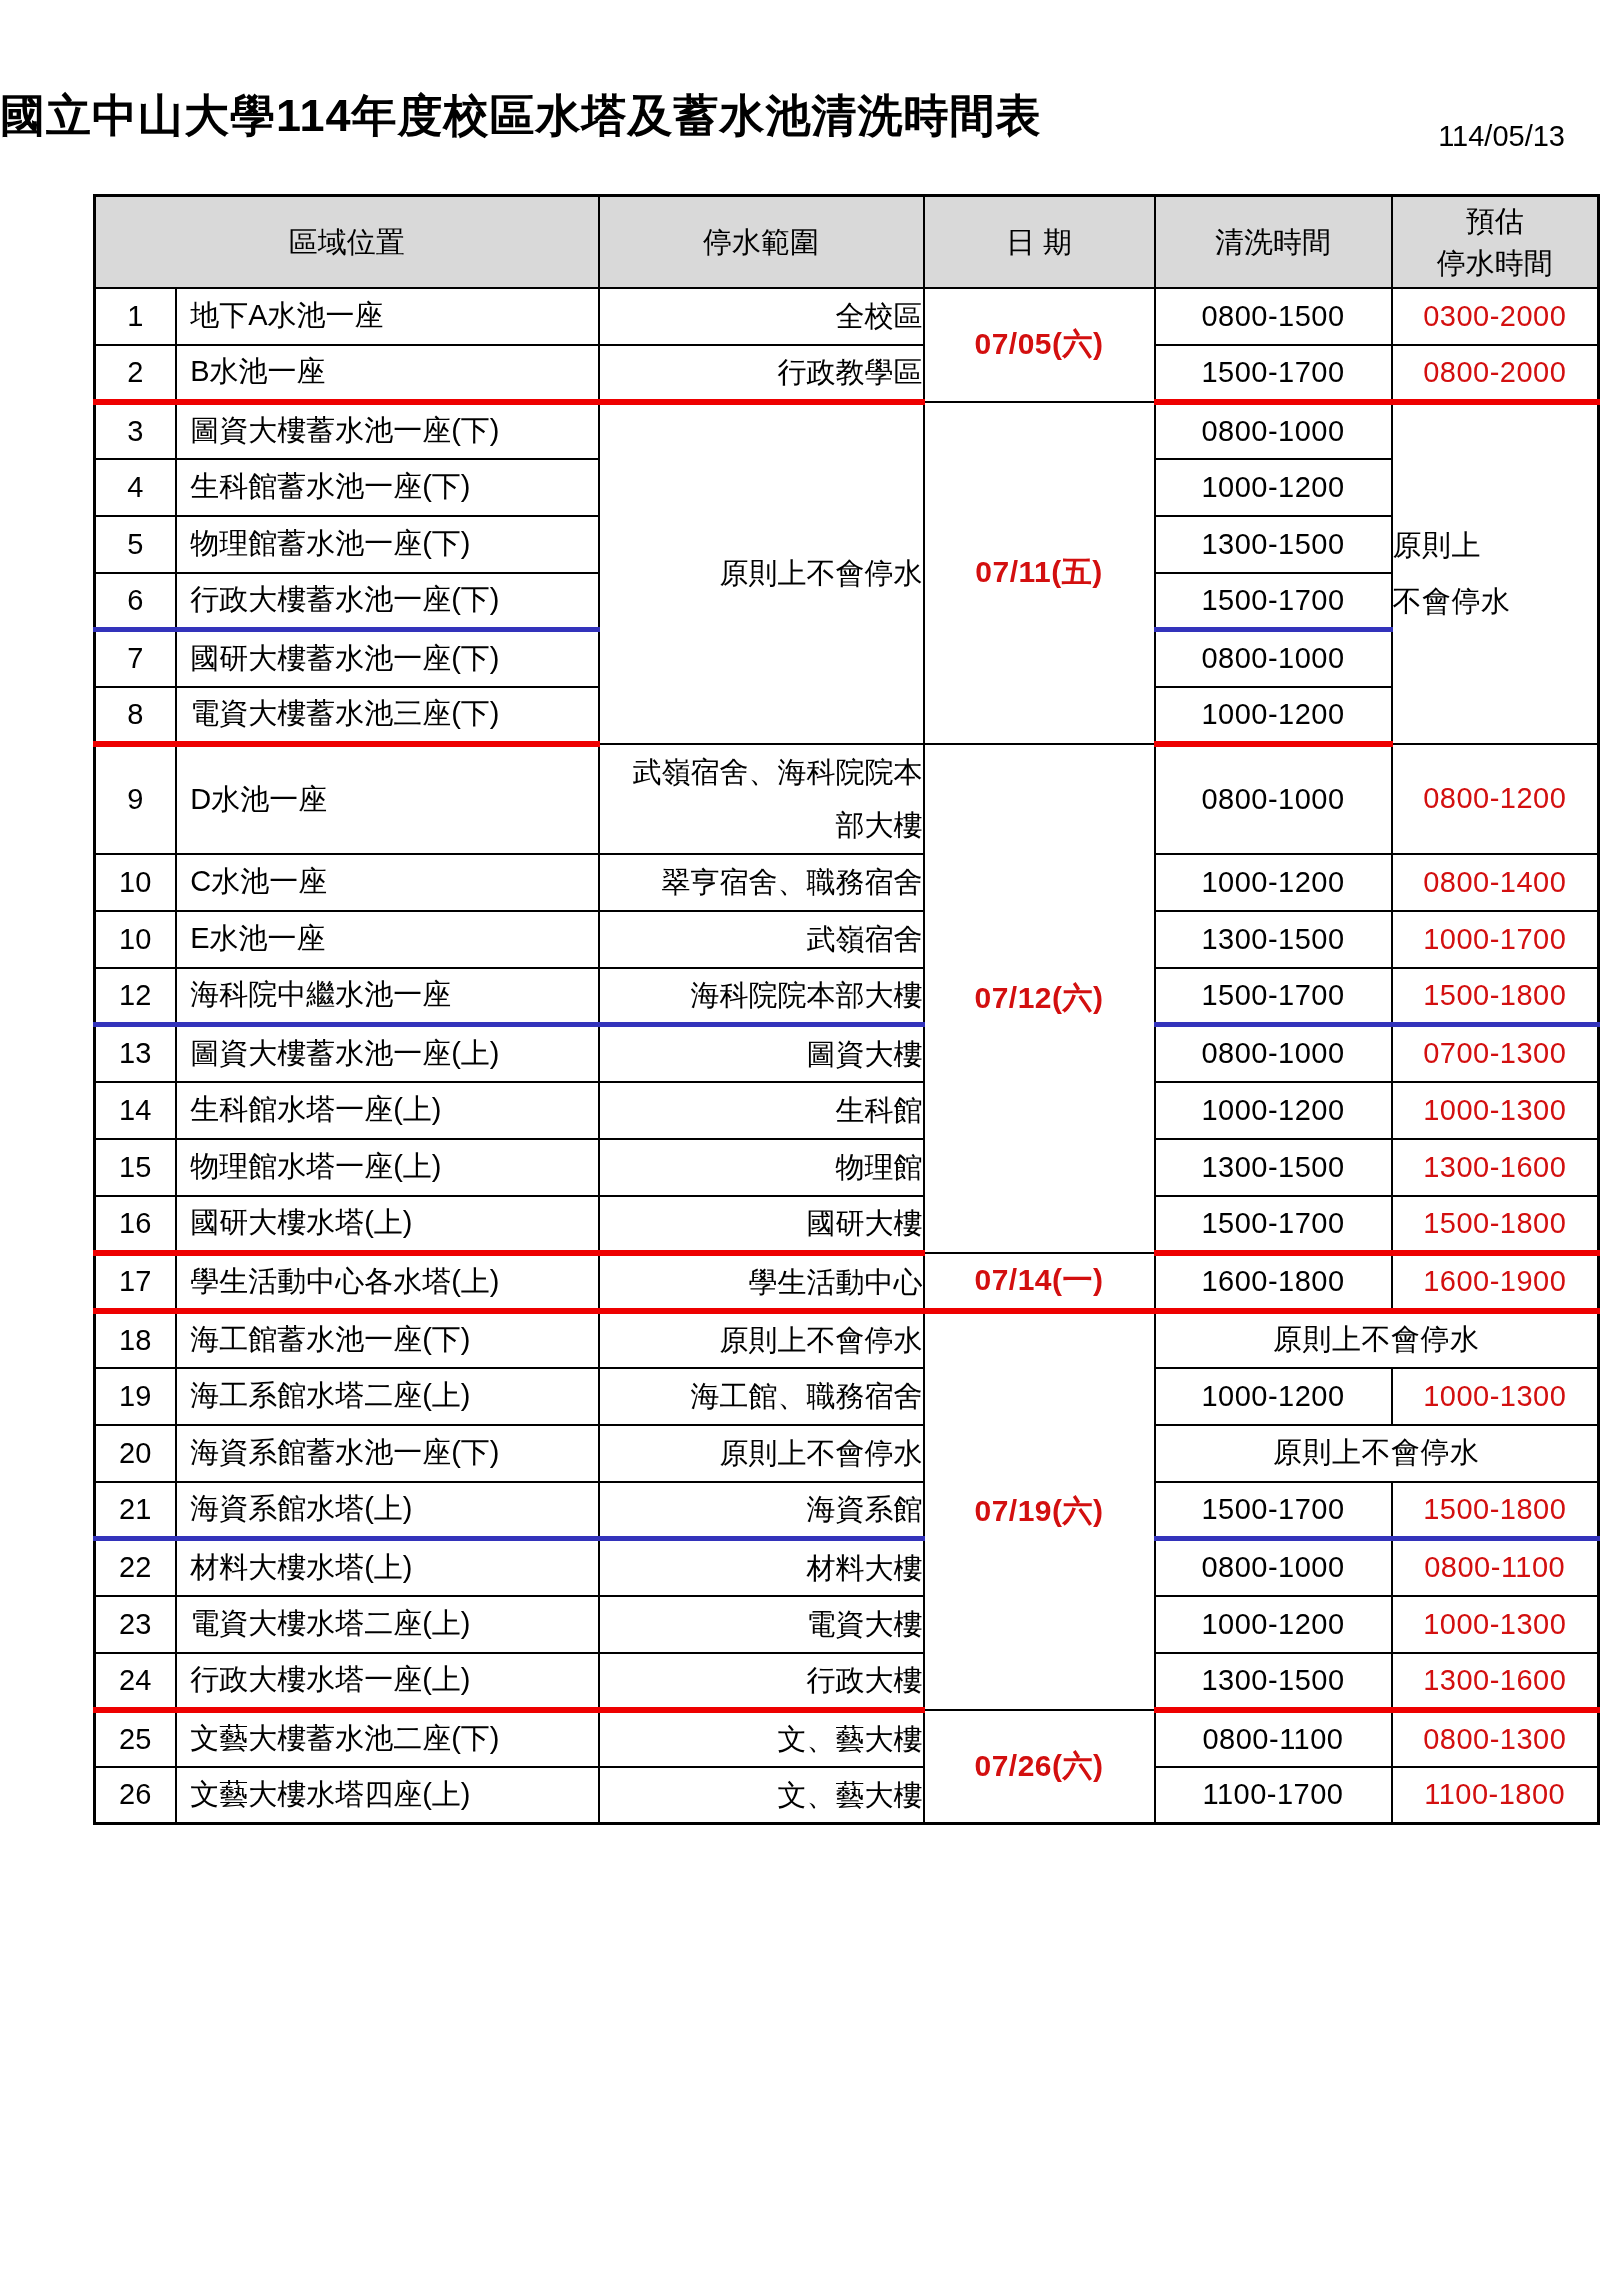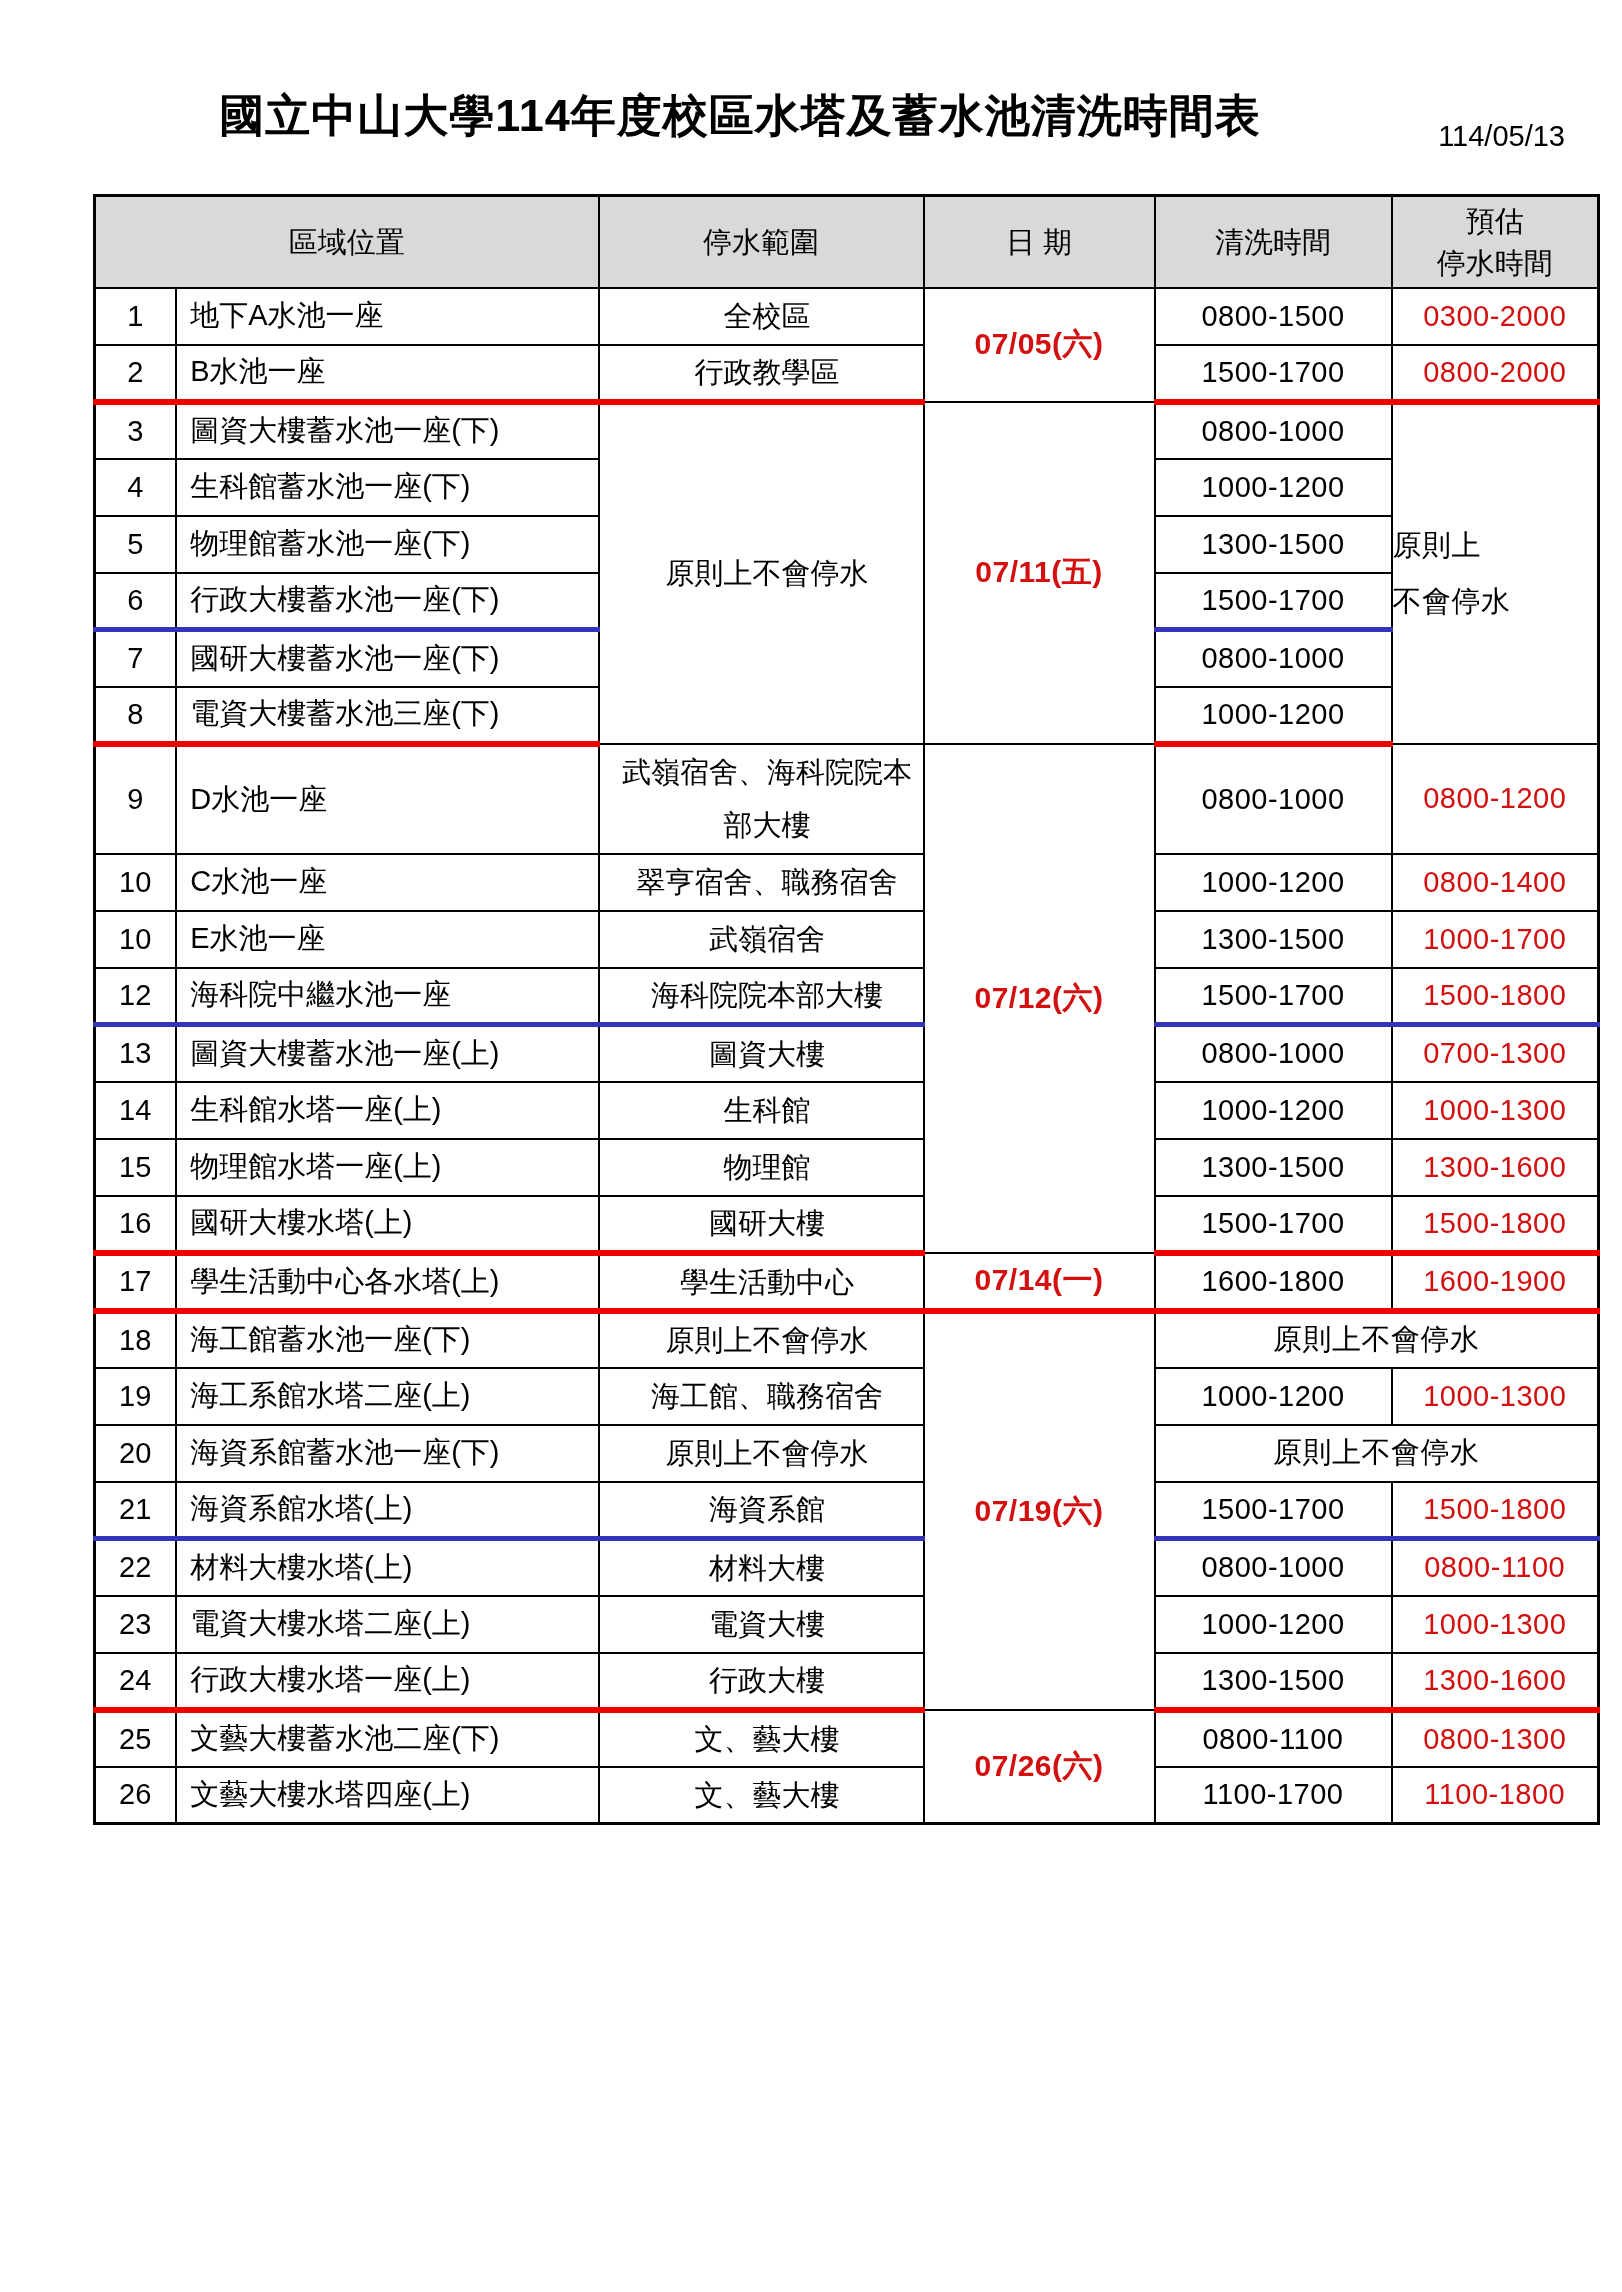--- a/index.html
+++ b/index.html
@@ -14,21 +14,21 @@
     width: 1622px;
     height: 2293px;
     background: #ffffff;
     overflow: hidden;
   }
   .title {
     position: absolute;
     top: 86px;
     left: 0;
     width: 1480px;
-    text-align: center;
+    text-align: left;
     font-size: 45px;
     font-weight: bold;
     letter-spacing: 1px;
     white-space: nowrap;
   }
   .doc-date {
     position: absolute;
     top: 120px;
     right: 57px;
     font-size: 29px;
@@ -57,21 +57,21 @@
     background: #d9d9d9;
     font-weight: normal;
     text-align: center;
     border-bottom: 2.9px solid #000000;
     line-height: 1.45;
   }
   tbody tr { height: 57px; }
   tbody tr.tall { height: 110px; }
   td.num  { text-align: center; }
   td.loc  { text-align: left; padding-left: 13.7px; }
-  td.scope{ text-align: center; padding-left: 11.8px; line-height: 1.8; margin-left: 24px; }
+  td.scope{ text-align: right; padding-left: 11.8px; line-height: 1.8; margin-left: 24px; }
   td.date {
     text-align: center;
     color: #d30f0f;
     font-weight: bold;
     font-size: 30px;
     letter-spacing: 0.5px;
   }
   td.time { text-align: center; letter-spacing: 0.5px; }
   td.red  { color: #d30f0f; }
   td.nostop { text-align: center; padding-left: 0; }

